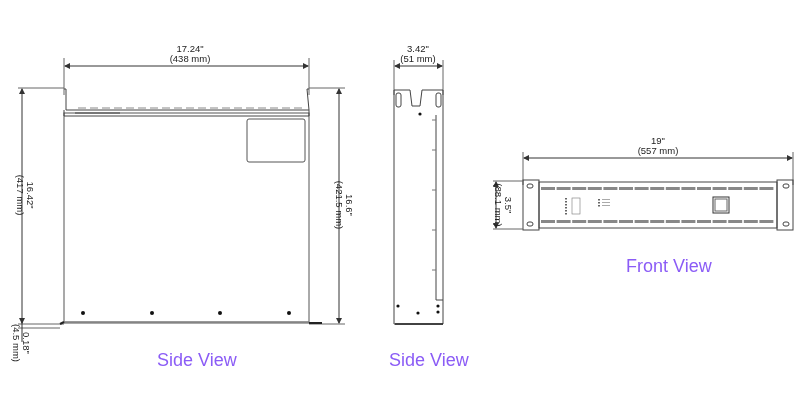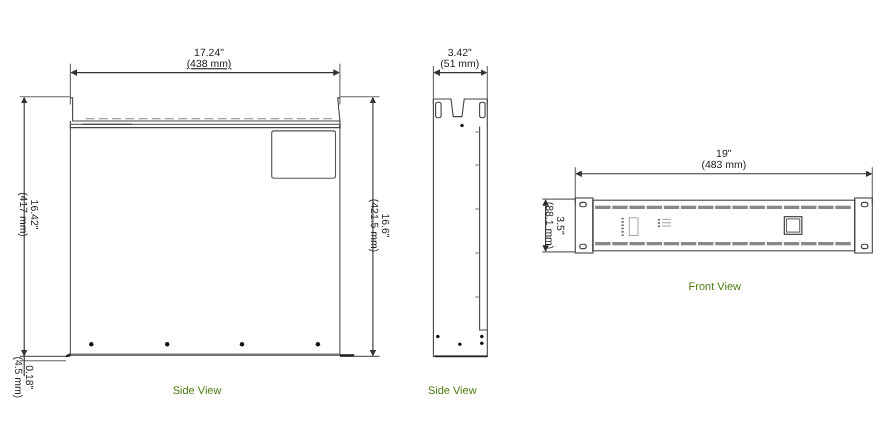--- a/index.html
+++ b/index.html
@@ -1,20 +1,20 @@
 <!DOCTYPE html>
 <html><head>
 <meta charset="utf-8">
 <style>
   html,body{margin:0;padding:0;background:#fff;}
   body{width:800px;height:400px;position:relative;overflow:hidden;font-family:"Liberation Sans",sans-serif;color:#222;}
   svg{position:absolute;left:0;top:0;}
   .lbl{position:absolute;font-size:9.5px;line-height:10px;text-align:center;color:#222;white-space:nowrap;}
   .vlbl{position:absolute;font-size:9.5px;line-height:10px;text-align:center;color:#222;white-space:nowrap;transform-origin:center center;}
-  .caption{position:absolute;font-size:10px;color:#4d7c0f;white-space:nowrap;}
+  .caption{position:absolute;font-size:18px;color:#8b5cf6;white-space:nowrap;}
 </style>
 </head>
 <body>
 
 <svg width="800" height="400" viewBox="0 0 800 400">
   <defs>
     <marker id="arr" markerWidth="6" markerHeight="6" refX="5" refY="3" orient="auto">
       <path d="M0,0 L6,3 L0,6 z" fill="#333"></path>
     </marker>
     <marker id="arrs" markerWidth="6" markerHeight="6" refX="1" refY="3" orient="auto">
@@ -144,35 +144,35 @@
     <rect x="598" y="199" width="2" height="1.5"></rect>
       <rect x="598" y="202" width="2" height="1.5"></rect>
     <rect x="598" y="205" width="2" height="1.5"></rect>
     <rect x="602" y="199" width="8" height="1" fill="#aaa"></rect>
       <rect x="602" y="202" width="8" height="1" fill="#aaa"></rect>
     <rect x="602" y="205" width="8" height="1" fill="#aaa"></rect>
   </g>
 </svg>
 
 <div class="lbl" style="left:150px;top:44px;width:80px;">17.24"</div>
-<div class="lbl" style="left:150px;top:54px;width:80px;text-decoration:underline;">(438 mm)</div>
+<div class="lbl" style="left:150px;top:54px;width:80px;">(438 mm)</div>
 
 <div class="vlbl" style="left:-10px;top:190px;width:80px;transform:rotate(90deg);">16.42"</div>
 <div class="vlbl" style="left:-20px;top:190px;width:80px;transform:rotate(90deg);">(417 mm)</div>
 
 <div class="vlbl" style="left:-4px;top:338px;width:60px;transform:rotate(90deg);">0.18"</div>
 <div class="vlbl" style="left:-14px;top:338px;width:60px;transform:rotate(90deg);">(4.5 mm)</div>
 
 <div class="vlbl" style="left:309px;top:200px;width:80px;transform:rotate(90deg);">16.6"</div>
 <div class="vlbl" style="left:299px;top:200px;width:80px;transform:rotate(90deg);">(421.5 mm)</div>
 
 <div class="lbl" style="left:383px;top:44px;width:70px;">3.42"</div>
 <div class="lbl" style="left:383px;top:54px;width:70px;">(51 mm)</div>
 
 <div class="lbl" style="left:618px;top:136px;width:80px;">19"</div>
-<div class="lbl" style="left:618px;top:146px;width:80px;">(483 mm)</div>
+<div class="lbl" style="left:618px;top:146px;width:80px;">(557 mm)</div>
 
 <div class="vlbl" style="left:478px;top:200px;width:60px;transform:rotate(90deg);">3.5"</div>
 <div class="vlbl" style="left:468px;top:200px;width:60px;transform:rotate(90deg);">(88.1 mm)</div>
 
 <div class="caption" style="left:157px;top:350px;">Side View</div>
 <div class="caption" style="left:389px;top:350px;">Side View</div>
 <div class="caption" style="left:626px;top:256px;">Front View</div>
 
 </body></html>

